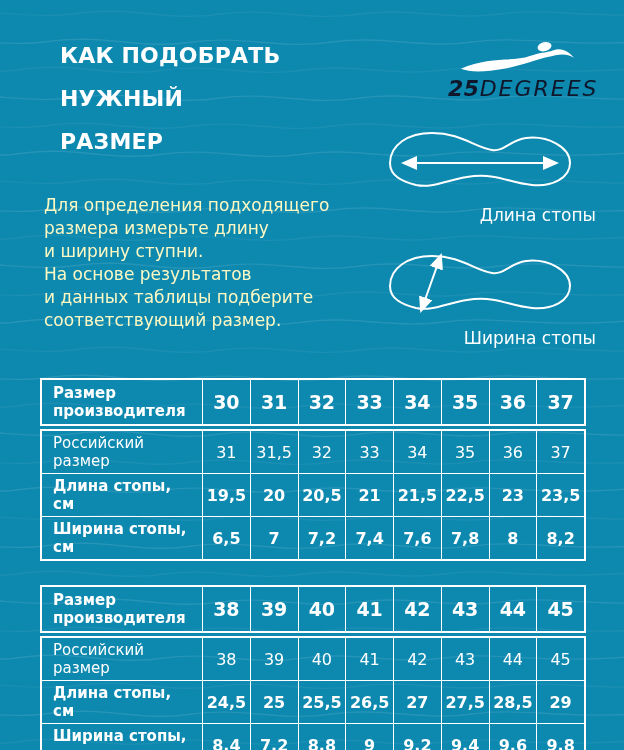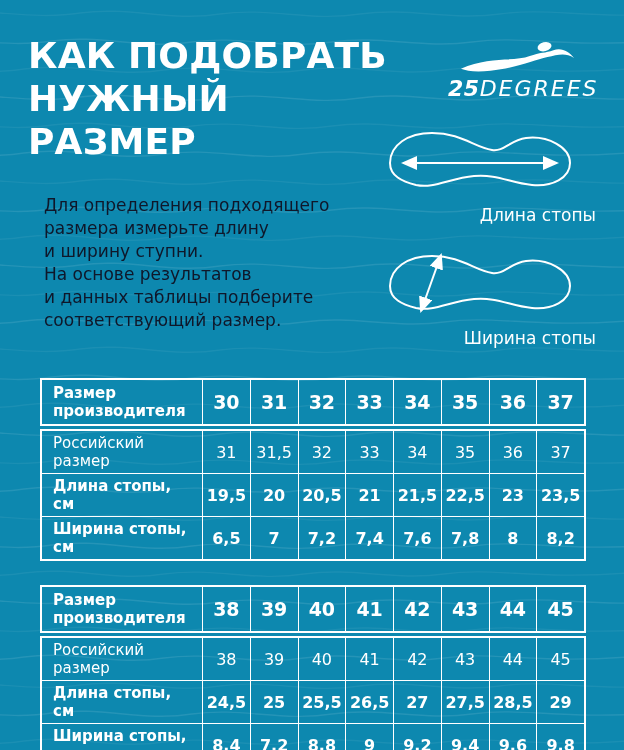--- a/index.html
+++ b/index.html
@@ -6,37 +6,37 @@
   body{
     width:624px;height:750px;
     font-family:"DejaVu Sans","Liberation Sans",sans-serif;
     background:#0d88af;
     overflow:hidden;
   }
   .page{position:relative;width:624px;height:750px;background:#0d88af;overflow:hidden;}
   .wave-layer{position:absolute;left:0;top:0;width:624px;height:750px;pointer-events:none;}
 
   .title{
-    position:absolute;left:28px;top:34px;
-    color:#fff;font-size:36px;font-weight:700;line-height:43px;
+    position:absolute;left:60px;top:34px;
+    color:#fff;font-size:22px;font-weight:700;line-height:43px;
     letter-spacing:.2px;white-space:nowrap;
   }
 
-  .logo{position:absolute;right:36px;top:40px;width:140px;text-align:center;color:#ffffff;}
+  .logo{position:absolute;right:36px;top:40px;width:140px;text-align:center;color:#0f172a;}
   .logo .swimmer{display:block;margin:0 auto 2px auto;}
   .logo .wordmark{
     font-style:italic;font-size:22px;line-height:22px;white-space:nowrap;
     letter-spacing:.5px;
   }
   .logo .num{font-weight:800;}
   .logo .word{font-weight:500;letter-spacing:2px;}
 
   .intro{
     position:absolute;left:44px;top:194px;
-    color:#0f172a;font-size:17px;line-height:23px;font-weight:400;
+    color:#fef9c3;font-size:17px;line-height:23px;font-weight:400;
   }
 
   .diagrams{position:absolute;right:28px;top:118px;width:232px;color:#fff;}
   .diagram{margin-bottom:16px;text-align:right;}
   .diagram svg{display:block;margin:0 auto;}
   .diagram-label{font-size:17px;font-weight:500;margin-top:3px;}
 
   .tables{position:absolute;left:40px;top:378px;width:546px;}
   .tbl{width:546px;box-sizing:border-box;color:#fff;}
   .tbl + .tbl{margin-top:24px;}

